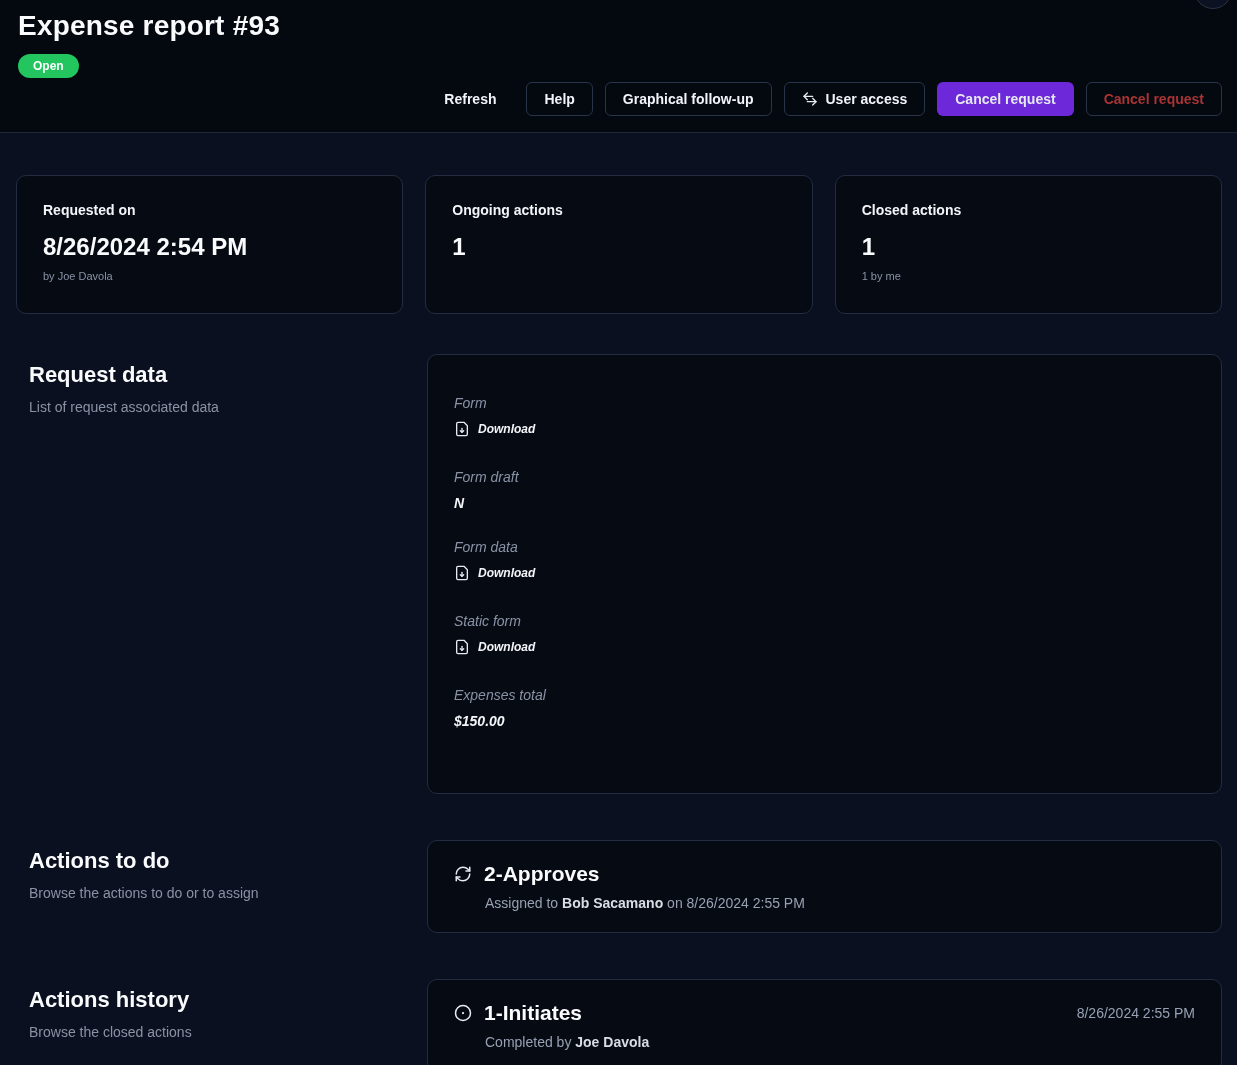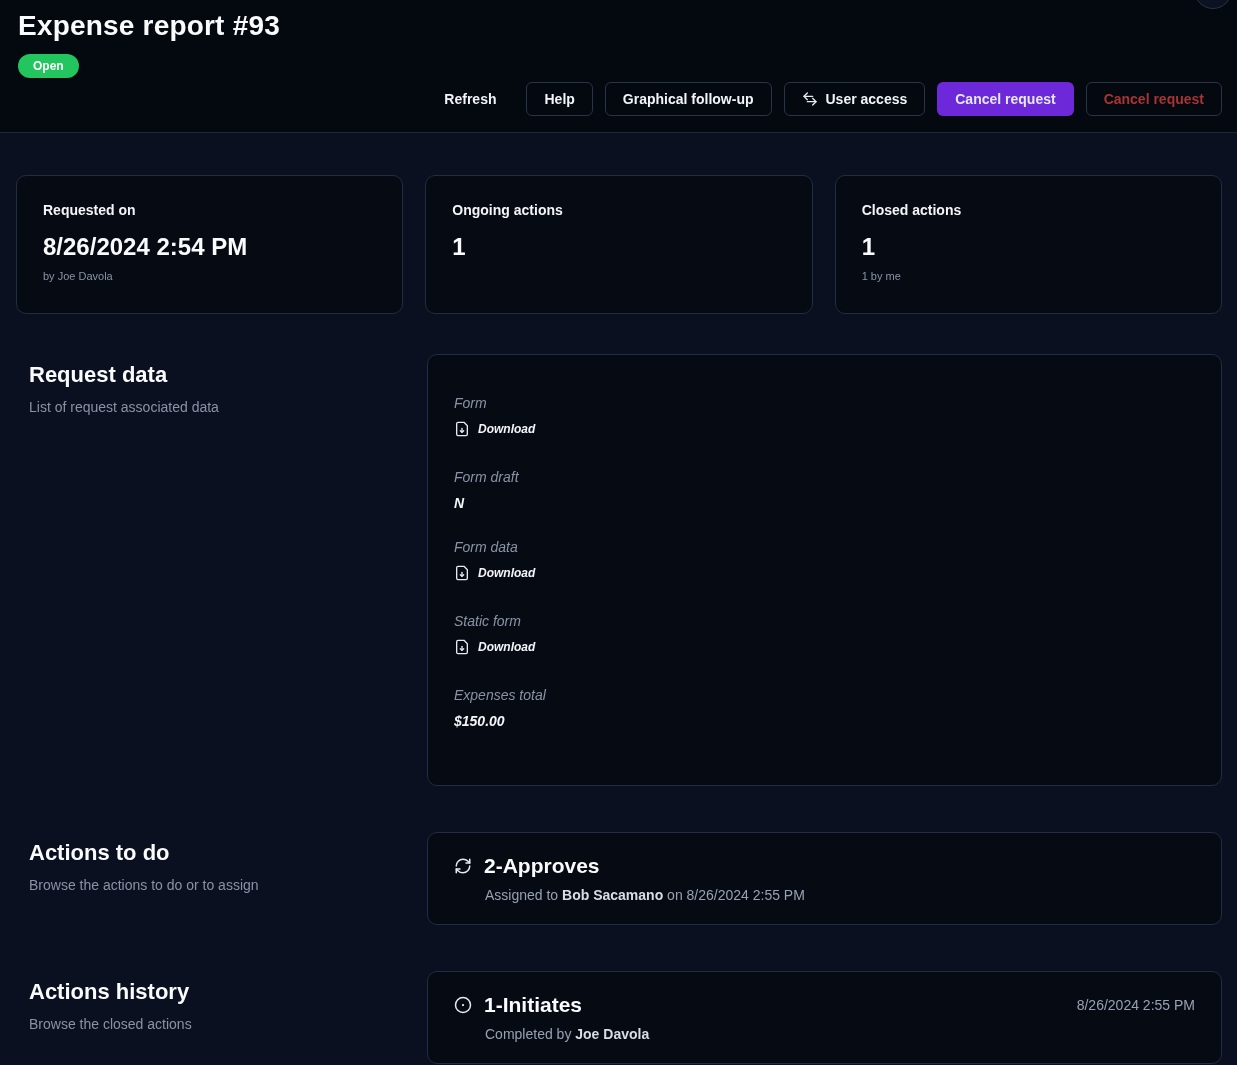--- a/index.html
+++ b/index.html
@@ -70,21 +70,21 @@
     display: grid; grid-template-columns: 396px 1fr; gap: 15px;
     margin-bottom: 46px;
   }
   .section-row:last-child { margin-bottom: 0; }
   .section-head { padding-left: 13px; padding-top: 8px; }
   .section-title { font-size: 22px; font-weight: 700; color: #fafbfd; }
   .section-sub { font-size: 14px; color: #8a92a5; margin-top: 11px; }
 
   .data-card { padding: 40px 26px 56px 26px; font-style: italic; }
   .field { margin-bottom: 28px; }
-  .field:last-child { margin-bottom: 0; }
+  .field:last-child { margin-bottom: 8px; }
   .field-label { font-size: 14px; color: #8a92a5; margin-bottom: 10px; }
   .field-value { font-size: 14px; font-weight: 700; color: #f3f5f8; }
   .download-link {
     display: inline-flex; align-items: center; gap: 8px;
     font-size: 12px; font-weight: 700; color: #f3f5f8;
     text-decoration: none; cursor: pointer;
   }
 
   .action-card { padding: 21px 26px; min-height: 93px; }
   .action-title-row { display: flex; align-items: center; gap: 12px; }

